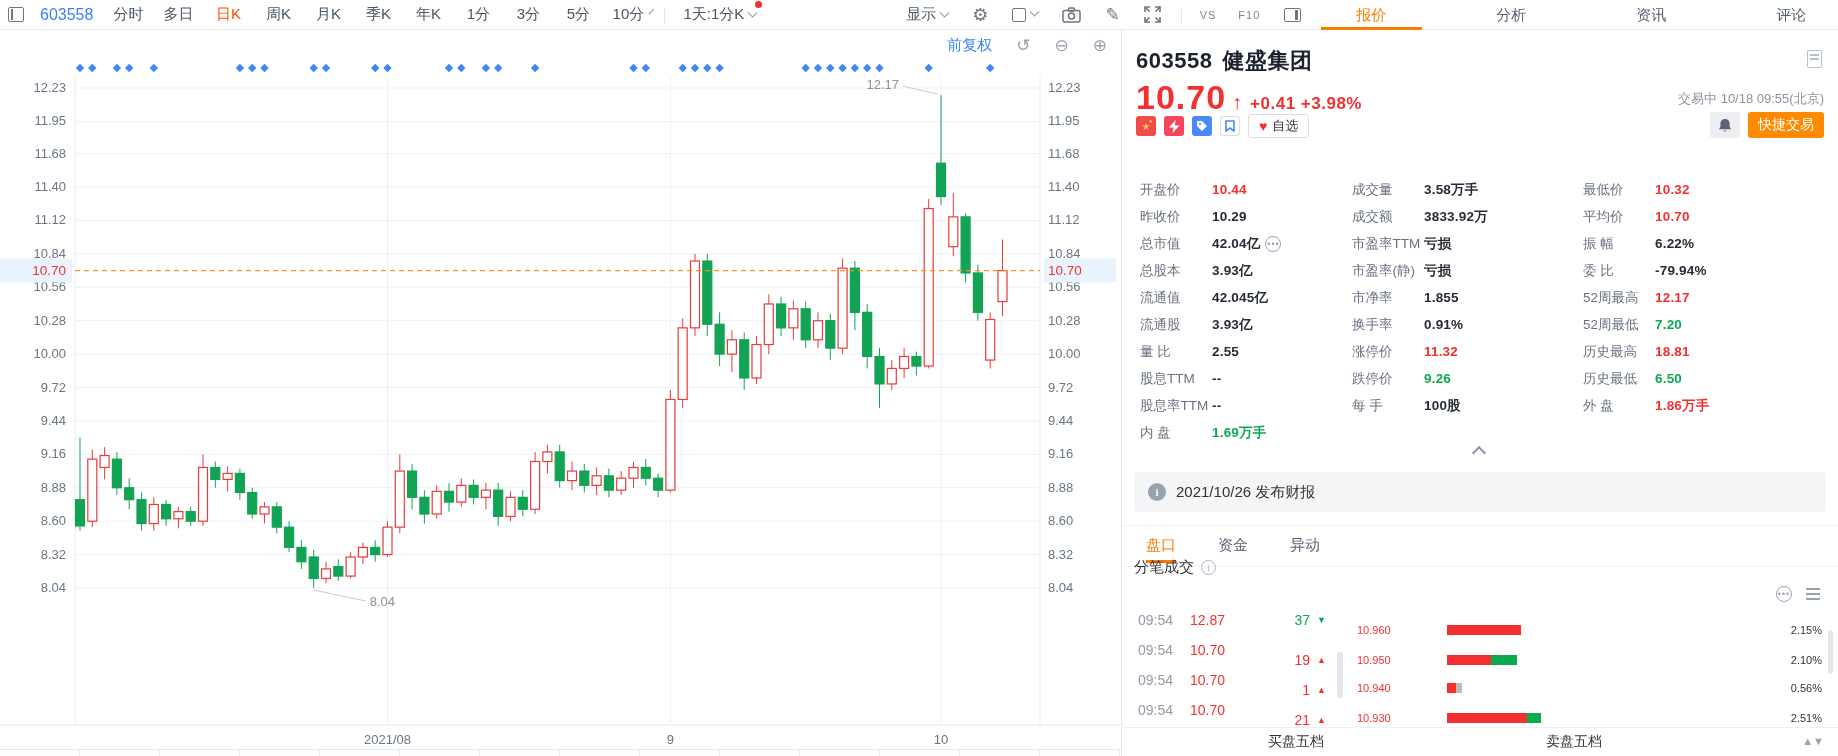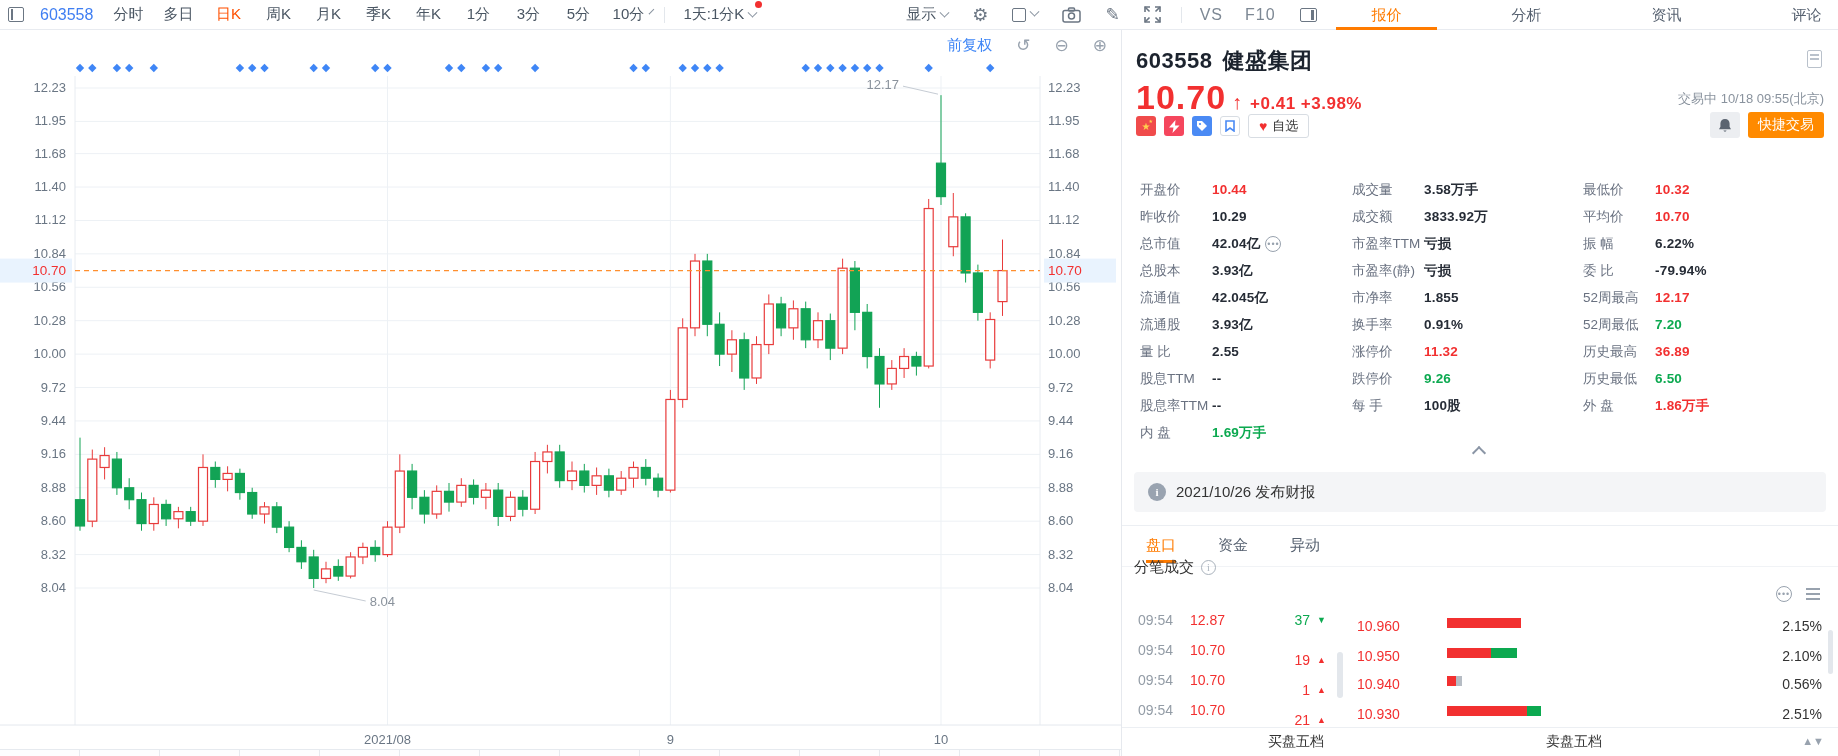--- a/index.html
+++ b/index.html
@@ -19,21 +19,21 @@
   .chev { display:inline-block; width:7px; height:7px; border-right:1.5px solid #8a94a0; border-bottom:1.5px solid #8a94a0;
           transform:rotate(45deg) translate(-2px,-2px); margin-left:5px; }
   .tb-sep { width:1px; height:16px; background:#e3e7ec; margin:0 12px; flex:0 0 auto; }
   .tb-combo { position:relative; margin-left:6px; cursor:pointer; }
   .red-dot { position:absolute; top:-4px; right:-6px; width:7px; height:7px; border-radius:50%; background:#f23030; }
   .tb-show { margin-left:150px; cursor:pointer; }
   .tb-ic { margin-left:24px; cursor:pointer; color:#6b7683; display:inline-flex; align-items:center; }
   .gear { font-size:18px; line-height:18px; }
   .boxic { width:14px; height:14px; border:1.5px solid #6b7683; border-radius:2px; }
   .pencil { font-size:17px; }
-  .tb-txt { color:#7d8894; font-size:16px; letter-spacing:1px; margin-left:22px; cursor:pointer; }
+  .tb-txt { color:#7d8894; font-size:11px; letter-spacing:1px; margin-left:22px; cursor:pointer; }
   .panel-icon { width:17px; height:14px; border:1.5px solid #6b7683; border-radius:2px; position:relative; }
   .panel-icon::after { content:""; position:absolute; right:2px; top:1px; bottom:1px; width:3px; background:#6b7683; }
   #top-tabs { margin-left:auto; display:flex; width:560px; height:30px; flex:0 0 auto; }
   .ttab { flex:1; text-align:center; line-height:29px; color:#566170; cursor:pointer; position:relative; font-size:15px; }
   .ttab.active { color:#ff7b00; }
   .ttab.active::after { content:""; position:absolute; left:14%; right:14%; bottom:0; height:3px; background:#ff7b00; }
 
   
   #chart-panel { position:absolute; left:0; top:30px; width:1122px; height:726px; background:#fff; border-right:1px solid #e6e9ee; }
   #kline-svg { position:absolute; left:0; top:0; }
@@ -97,21 +97,21 @@
   #fenbi-icons { position:absolute; right:18px; top:556px; display:flex; gap:14px; align-items:center; }
   .list-ic { width:14px; height:12px; border-top:2px solid #98a2ae; border-bottom:2px solid #98a2ae; position:relative; cursor:pointer; }
   .list-ic::after { content:""; position:absolute; left:0; right:0; top:3px; height:2px; background:#98a2ae; }
 
   .trow { position:absolute; left:16px; width:200px; height:24px; display:flex; align-items:center; font-size:14px; }
   .t-time { color:#939ca6; width:52px; }
   .t-price { color:#f23030; width:58px; }
   .t-vol { width:62px; text-align:right; font-weight:normal; }
   .t-arr { width:16px; text-align:right; font-size:9px; }
   .up { color:#f23030;margin-top:20px; } .down { color:#0ca950; }
-  .lrow { position:absolute; left:235px; width:465px; height:24px; display:flex; font-size:14px; }
+  .lrow { position:absolute; left:235px; width:465px; height:24px; display:flex; align-items:center; font-size:11px; }
   .l-price { color:#f23030; width:70px; }
   .l-bar { height:10px; display:flex; margin-left:20px; }
   .l-bar span { height:10px; display:block; }
   .l-pct { margin-left:auto; color:#333; }
   .vscroll { position:absolute; width:6px; border-radius:3px; background:#e3e7ec; }
 
   #bottom-labels { position:absolute; left:0; top:703px; width:716px; font-size:14px; color:#333; }
   #buy5 { position:absolute; left:146px; } #sell5 { position:absolute; left:424px; }
   .sorter { position:absolute; right:14px; top:2px; color:#98a2ae; font-size:11px; cursor:pointer; }
 </style>
@@ -562,21 +562,21 @@
         <div class="scell">
           <span class="slabel">量  比</span>
           <span class="sval d">2.55</span>
         </div>
         <div class="scell">
           <span class="slabel">涨停价</span>
           <span class="sval r">11.32</span>
         </div>
         <div class="scell">
           <span class="slabel">历史最高</span>
-          <span class="sval r">36.89</span>
+          <span class="sval r">18.81</span>
         </div>
         <div class="scell">
           <span class="slabel">股息TTM</span>
           <span class="sval d">--</span>
         </div>
         <div class="scell">
           <span class="slabel">跌停价</span>
           <span class="sval g">9.26</span>
         </div>
         <div class="scell">

